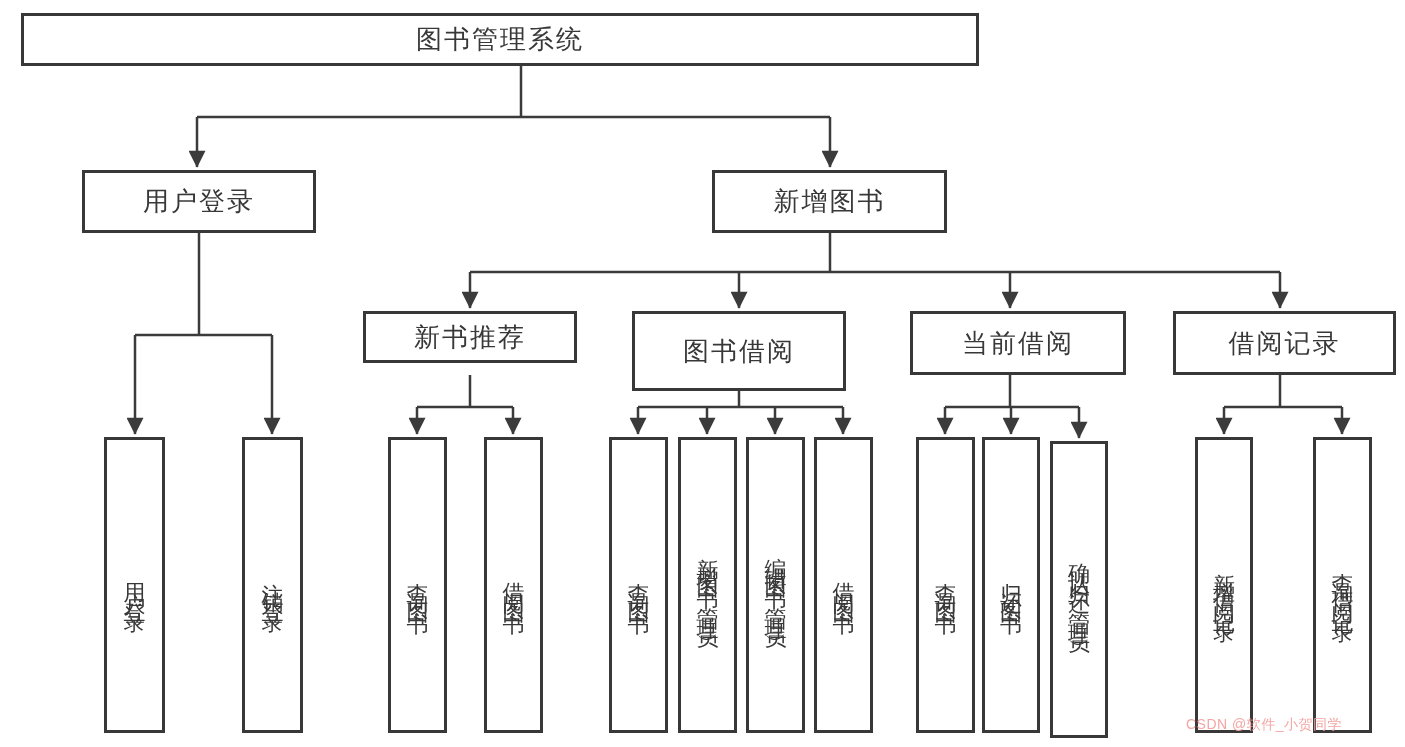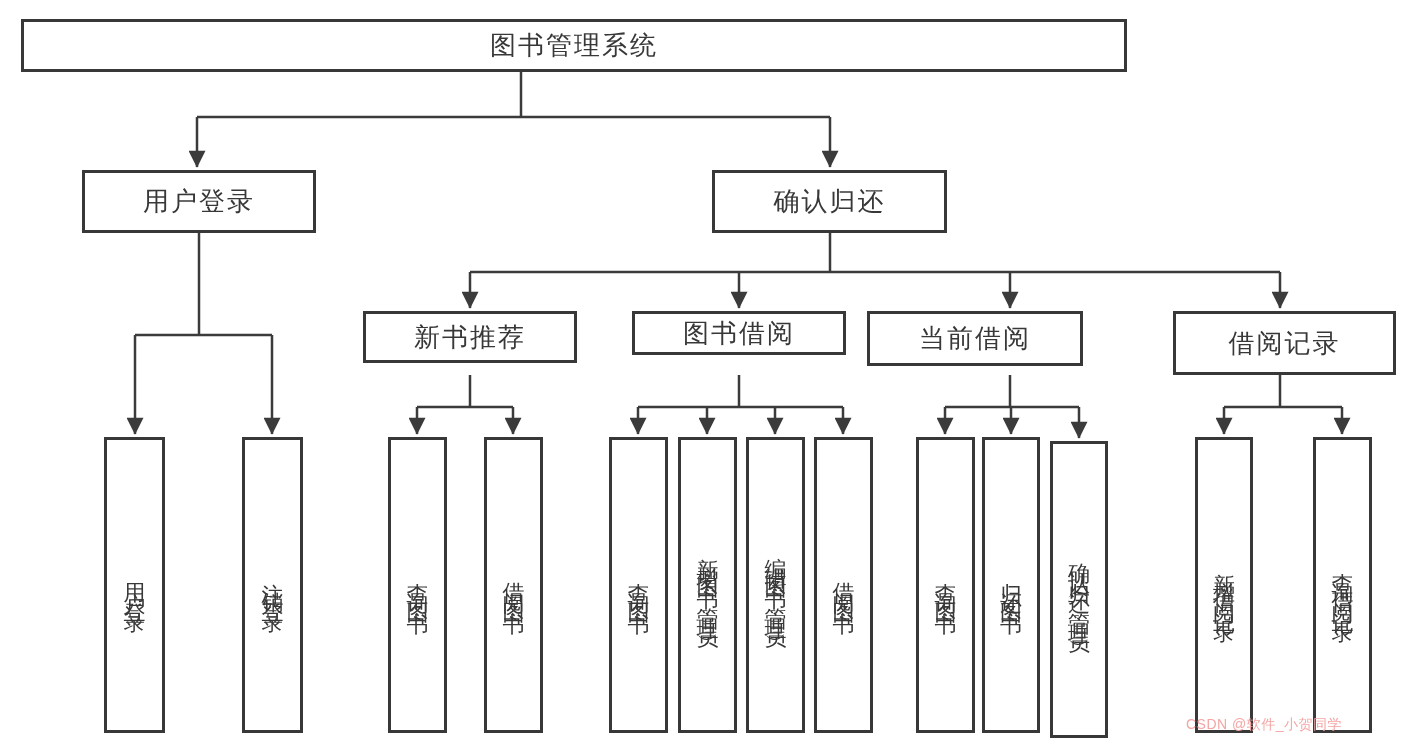--- a/index.html
+++ b/index.html
@@ -81,28 +81,28 @@
       </g>
       <g>
         <path d="M1280,375 V407"></path>
         <path d="M1224,407 H1342"></path>
         <path d="M1224,407 V434" marker-end="url(#arw)"></path>
         <path d="M1342,407 V434" marker-end="url(#arw)"></path>
       </g>
     </g>
   </svg>
 
-  <div class="hbox" style="left:21px; top:13px; width:1106px; height:53px;margin-top:6px;">图书管理系统</div>
+  <div class="hbox" style="left:21px; top:13px; width:958px; height:53px;">图书管理系统</div>
 
   <div class="hbox" style="left:82px; top:170px; width:234px; height:63px;">用户登录</div>
-  <div class="hbox" style="left:712px; top:170px; width:235px; height:63px;">确认归还</div>
+  <div class="hbox" style="left:712px; top:170px; width:235px; height:63px;">新增图书</div>
 
   <div class="hbox" style="left:363px; top:311px; width:214px; height:52px;">新书推荐</div>
-  <div class="hbox" style="left:632px; top:311px; width:214px; height:44px;">图书借阅</div>
-  <div class="hbox" style="left:867px; top:311px; width:216px; height:55px;">当前借阅</div>
+  <div class="hbox" style="left:632px; top:311px; width:214px; height:80px;">图书借阅</div>
+  <div class="hbox" style="left:910px; top:311px; width:216px; height:64px;">当前借阅</div>
   <div class="hbox" style="left:1173px; top:311px; width:223px; height:64px;">借阅记录</div>
 
   <div class="vbox" style="left:104px; top:437px; width:61px; height:296px;">
     <span class="vtext">用户登录</span>
   </div>
   <div class="vbox" style="left:242px; top:437px; width:61px; height:296px;">
     <span class="vtext">注销登录</span>
   </div>
 
   <div class="vbox" style="left:388px; top:437px; width:59px; height:296px;">

